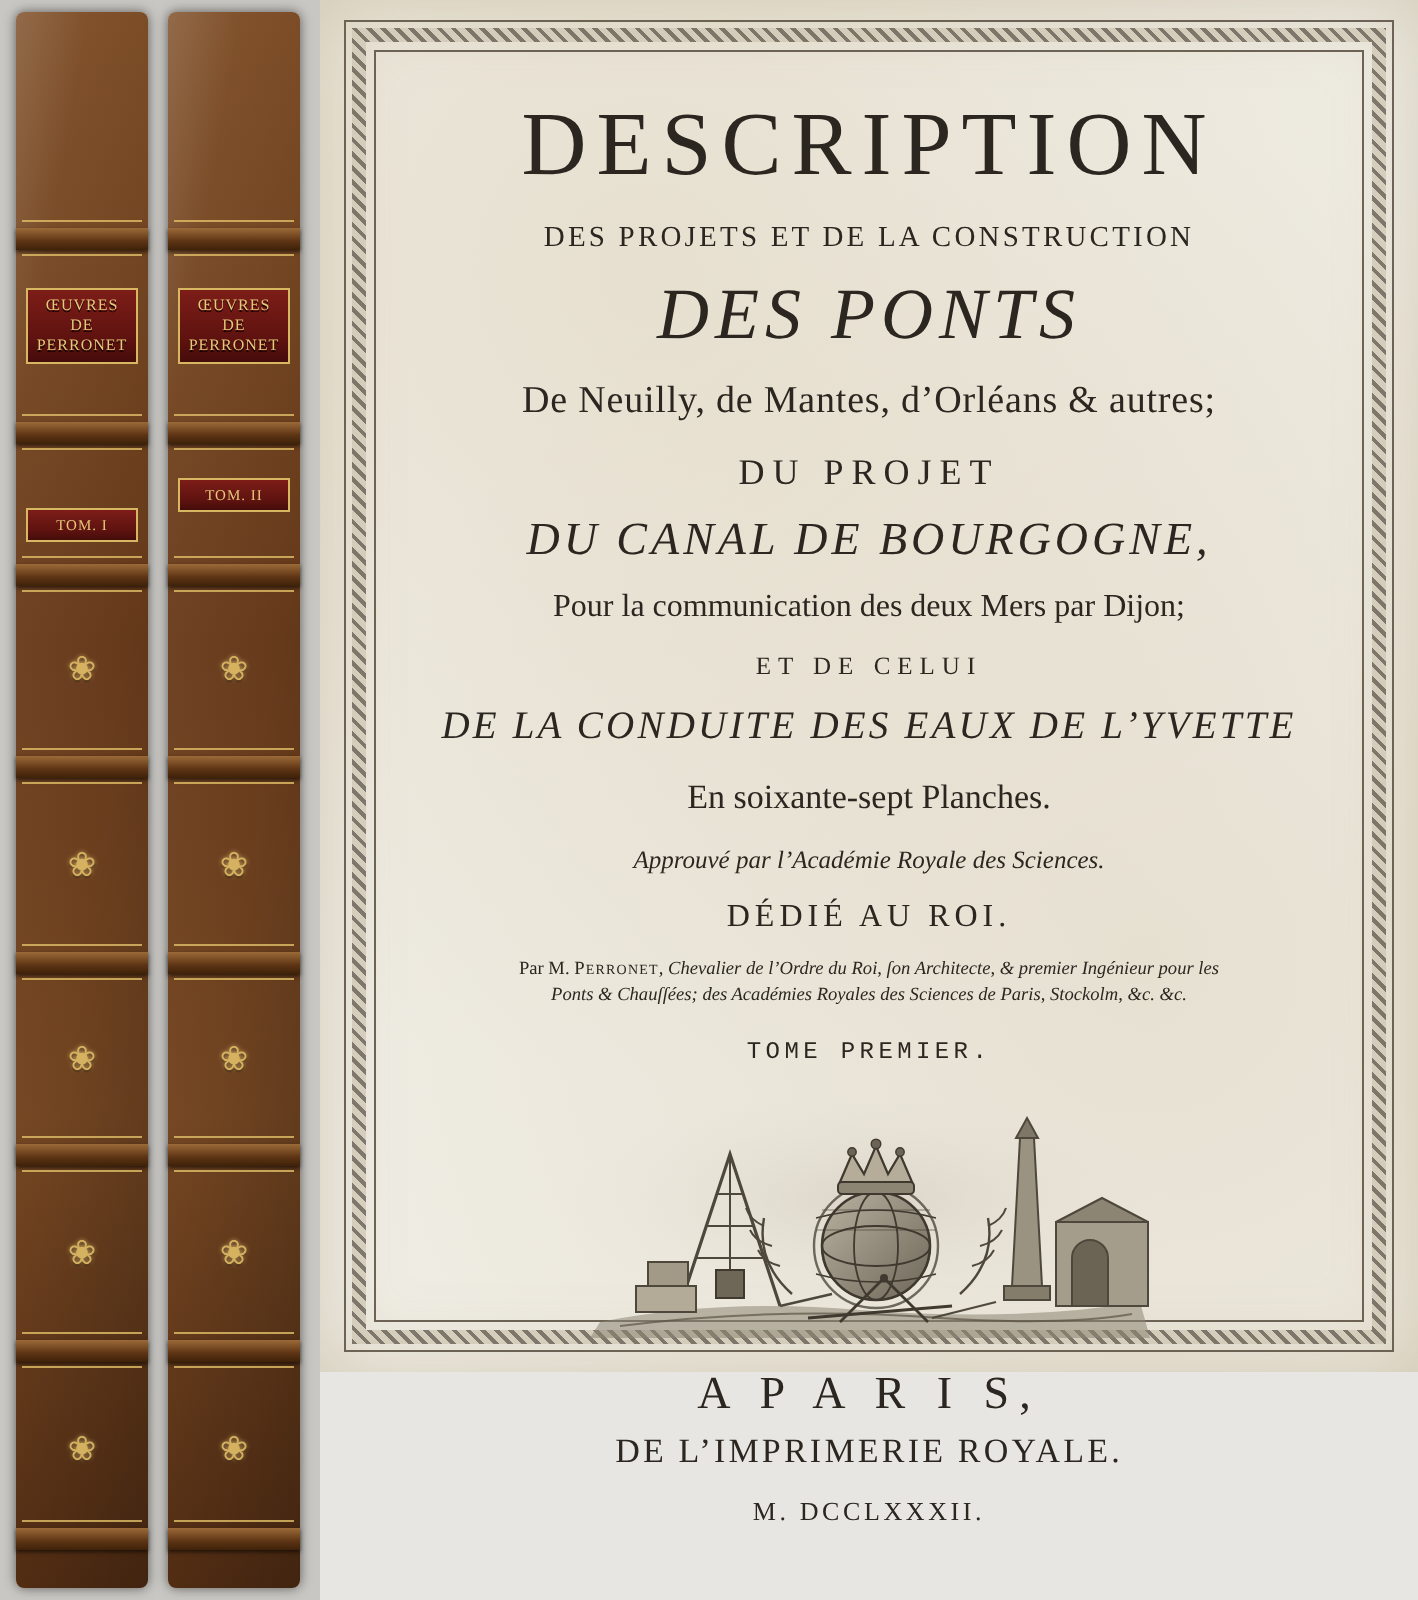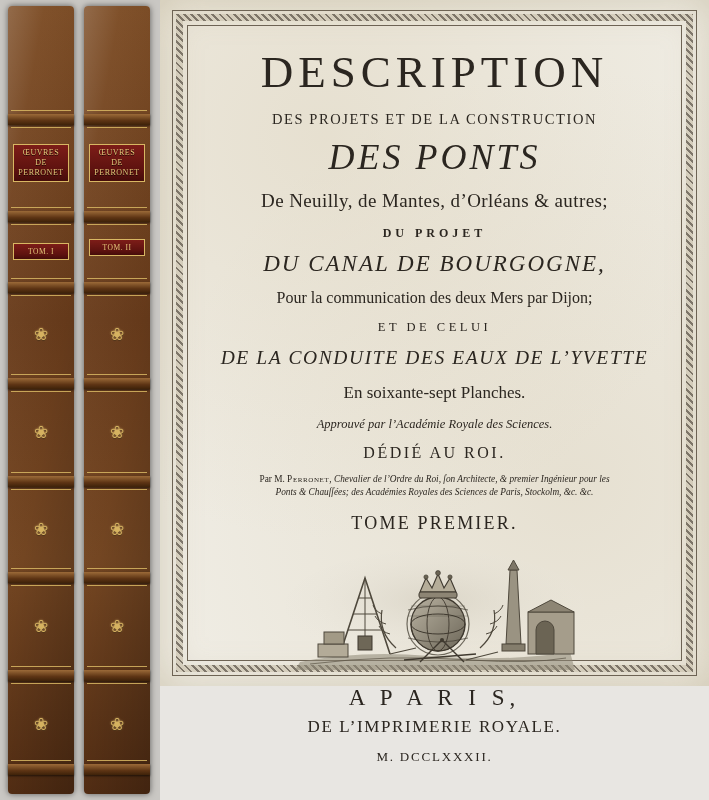--- a/index.html
+++ b/index.html
@@ -145,24 +145,23 @@
     font-size: 36px;
     letter-spacing: 3px;
     margin-top: 8px;
   }
   .l-villes {
     font-size: 19px;
     margin-top: 12px;
     letter-spacing: .4px;
   }
   .l-duprojet {
-    font-size: 12px;
+    font-size: 18px;
     letter-spacing: 4px;
     margin-top: 14px;
-    font-weight: bold;
   }
   .l-canal {
     font-style: italic;
     font-size: 23px;
     letter-spacing: 2px;
     margin-top: 10px;
   }
   .l-comm {
     font-size: 16px;
     margin-top: 12px;
@@ -202,23 +201,24 @@
   .l-author {
     font-size: 9.3px;
     line-height: 1.45;
     margin-top: 11px;
     padding: 0 8px;
     text-align: center;
   }
   .l-author .smallcaps { font-variant: small-caps; letter-spacing: .6px; }
   .l-author i { font-style: italic; }
   .l-tome {
-    font-size: 18px;
+    font-size: 12px;
     letter-spacing: 2.2px;
     margin-top: 13px;
+    font-family: Liberation Mono, monospace;
   }
 
   
   .vignette {
     margin: 10px auto 0;
     width: 330px;
     height: 135px;
     position: relative;
   }
   .vignette svg { display: block; width: 100%; height: 100%; }
@@ -251,21 +251,21 @@
       <div class="band" style="top:108px"></div>
       <div class="rule" style="top:104px"></div>
       <div class="rule" style="top:121px"></div>
 
       <div class="label-red" style="top:138px">ŒUVRES<br>DE<br>PERRONET</div>
 
       <div class="band" style="top:205px"></div>
       <div class="rule" style="top:201px"></div>
       <div class="rule" style="top:218px"></div>
 
-      <div class="label-tome" style="top:237px">TOM. I</div>
+      <div class="label-tome" style="top:248px">TOM. I</div>
 
       <div class="band" style="top:276px"></div>
       <div class="rule" style="top:272px"></div>
       <div class="rule" style="top:289px"></div>
       <div class="ornament" style="top:320px">❀</div>
 
       <div class="band" style="top:372px"></div>
       <div class="rule" style="top:368px"></div>
       <div class="rule" style="top:385px"></div>
       <div class="ornament" style="top:418px">❀</div>

